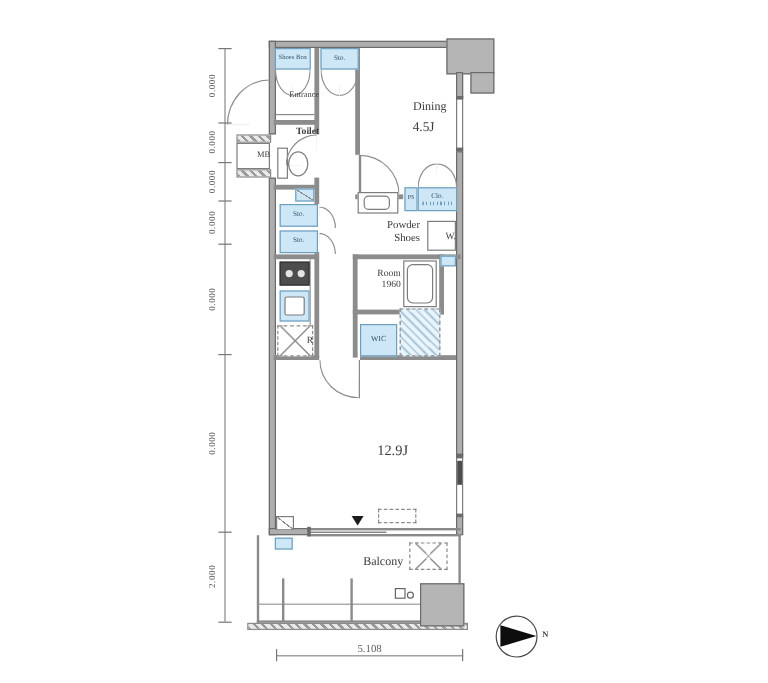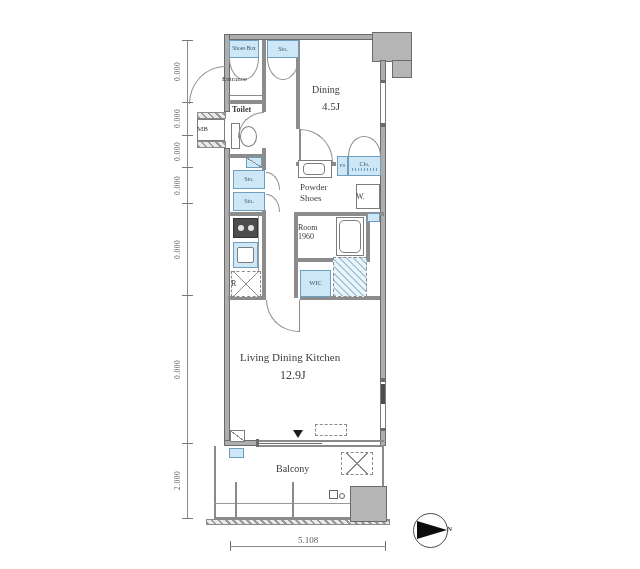--- a/index.html
+++ b/index.html
@@ -17,21 +17,21 @@
         display:flex;align-items:center;justify-content:center;text-align:center;
         color:#33536b;line-height:1.05;font-size:6px;}
   .arc{position:absolute;box-sizing:border-box;border:0 solid #8f8f8f;background:transparent;}
   .dash{position:absolute;box-sizing:border-box;border:1px dashed #8a8a8a;}
   .hatchBlue{background-image:repeating-linear-gradient(45deg,rgba(111,159,189,.55) 0 1.5px,rgba(255,255,255,0) 1.5px 5px);}
   .hatchGray{background-image:repeating-linear-gradient(45deg,#9a9a9a 0 2px,#e9e9e9 2px 5px);}
   .xcross{background-image:
     linear-gradient(45deg,transparent 48.5%,#8a8a8a 48.5%,#8a8a8a 51.5%,transparent 51.5%),
     linear-gradient(-45deg,transparent 48.5%,#8a8a8a 48.5%,#8a8a8a 51.5%,transparent 51.5%);}
   .diag{background-image:linear-gradient(to top right,transparent 47%,#8a8a8a 47%,#8a8a8a 53%,transparent 53%);}
-  .lbl{position:absolute;text-align:left;color:#3c3c3c;white-space:nowrap;}
+  .lbl{position:absolute;text-align:right;color:#3c3c3c;white-space:nowrap;}
   .dimv{position:absolute;writing-mode:vertical-rl;transform:rotate(180deg);
         font-size:7.5px;color:#5d5d5d;letter-spacing:.5px;display:flex;align-items:center;justify-content:center;}
   .dimh{position:absolute;font-size:9px;color:#5d5d5d;text-align:center;}
   .tick{position:absolute;background:#777;}
   .tri-down{position:absolute;width:0;height:0;border-left:5px solid transparent;
             border-right:5px solid transparent;border-top:8px solid #1c1c1c;}
 </style>
 </head>
 <body>
 
@@ -163,21 +163,20 @@
   <div class="blue" style="left:233px;top:242px;width:25px;height:26px;"></div>
   <div class="fix" style="left:237px;top:247px;width:17px;height:16px;border-radius:2px;"></div>
   <div class="dash xcross" style="left:231px;top:271px;width:30px;height:26px;background-color:#fff;"></div>
   <div class="lbl" style="left:231px;top:279px;width:30px;font-size:8px;">R</div>
 
   <div class="blue" style="left:300px;top:270px;width:31px;height:27px;font-size:6.5px;">WIC</div>
   <div class="dash hatchBlue" style="left:333px;top:257px;width:34px;height:40px;background-color:#eaf4fb;"></div>
 
   <div class="arc" style="left:266px;top:300px;width:33px;height:32px;border-width:0 0 1px 1px;border-radius:0 0 0 100%;"></div>
   <div class="line" style="left:298.5px;top:300px;width:1.5px;height:32px;"></div>
-  <div class="lbl" style="left:240px;top:351px;width:140px;font-size:11px;">Living Dining Kitchen</div>
   <div class="lbl" style="left:280px;top:368px;width:60px;font-size:12px;">12.9J</div>
   <div class="dash" style="left:315px;top:424px;width:32px;height:12px;"></div>
   <div class="tri-down" style="left:293px;top:430px;"></div>
   <div class="fix diag" style="left:230px;top:430px;width:15px;height:12px;"></div>
 
   <div class="line" style="left:214px;top:446px;width:1.5px;height:73px;"></div>
   <div class="line" style="left:214px;top:517px;width:170px;height:1.5px;"></div>
   <div class="line" style="left:382px;top:446px;width:1.5px;height:73px;"></div>
   <div class="abs hatchGray" style="left:206px;top:519px;width:184px;height:6px;border:1px solid #8a8a8a;"></div>
   <div class="blue" style="left:229px;top:448px;width:15px;height:10px;"></div>

